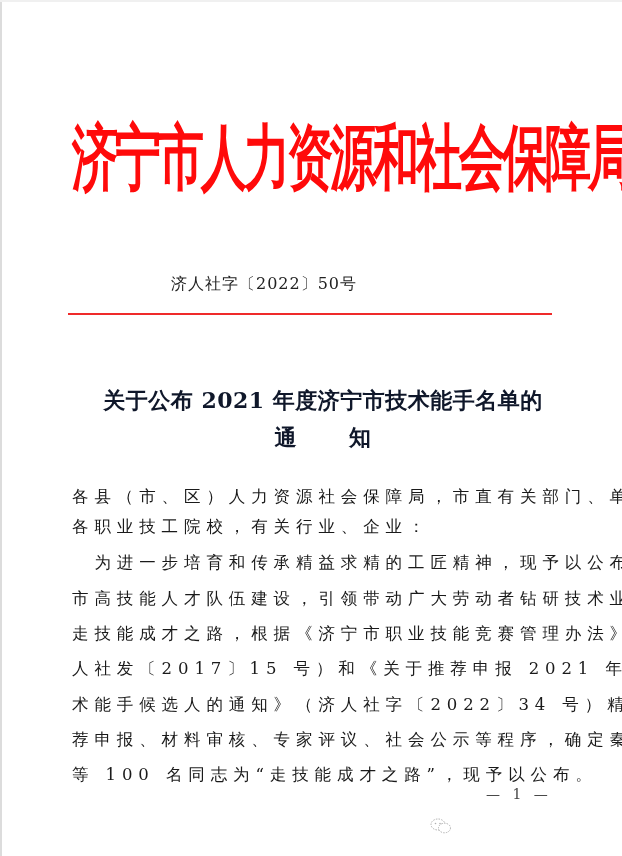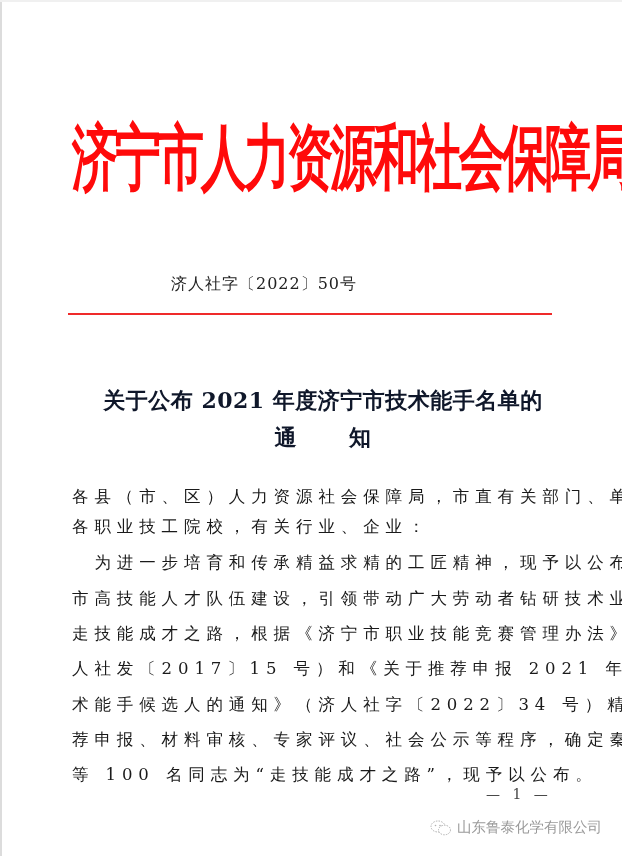--- a/index.html
+++ b/index.html
@@ -68,14 +68,13 @@
 
 <div class="page-num">— 1 —</div>
 
 <div class="watermark">
   <svg class="wm-icon" viewBox="0 0 22 16">
     <ellipse cx="8" cy="6.5" rx="7" ry="5.5" fill="none" stroke="#b0b0b0" stroke-width="1" stroke-dasharray="1.5 1.2"></ellipse>
     <ellipse cx="14.5" cy="10" rx="6" ry="4.8" fill="#fff" stroke="#b0b0b0" stroke-width="1" stroke-dasharray="1.5 1.2"></ellipse>
     <circle cx="5.5" cy="5.5" r="0.8" fill="#b0b0b0"></circle>
     <circle cx="10" cy="5.5" r="0.8" fill="#b0b0b0"></circle>
   </svg>
-  <span>山东鲁泰化学有限公司</span>
 </div>
 
 </body></html>

